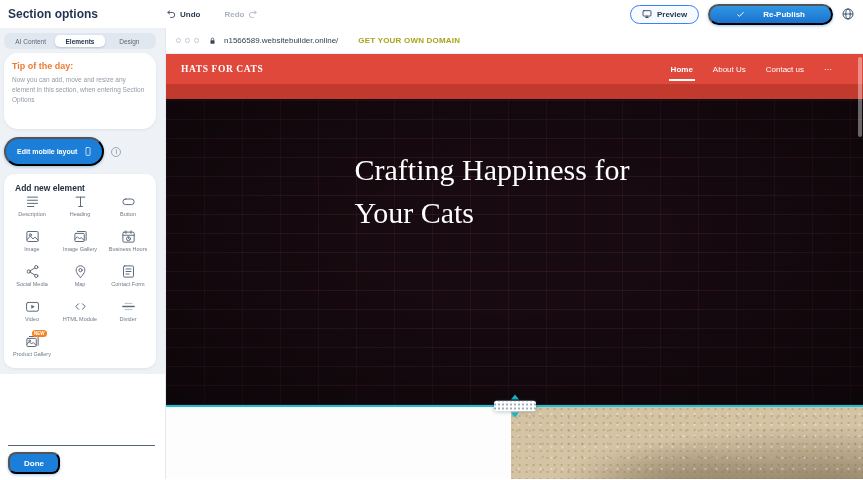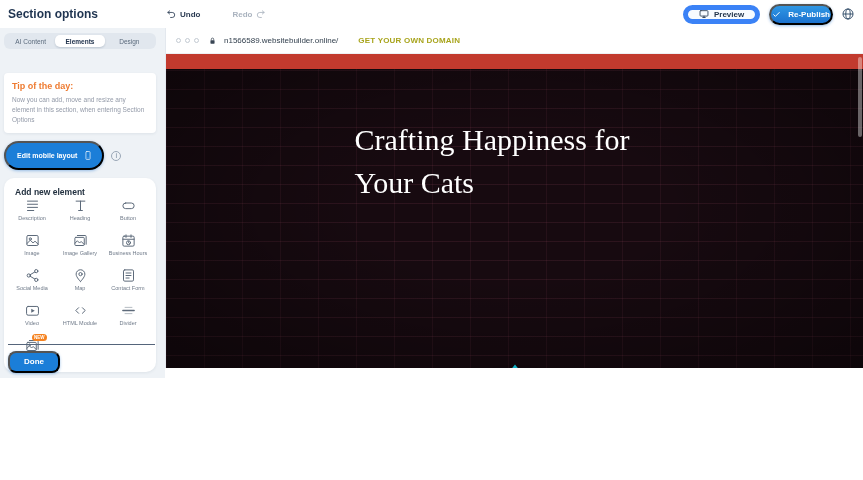--- a/index.html
+++ b/index.html
@@ -1,45 +1,45 @@
 <!DOCTYPE html>
 <html><head>
 <meta charset="utf-8">
 <style>
   *{margin:0;padding:0;box-sizing:border-box}
   html,body{width:863px;height:480px;overflow:hidden}
   body{font-family:"Liberation Sans",sans-serif;background:#fff;color:#22303f}
-  .app{width:863px;height:368px;display:flex;flex-direction:column}
+  .app{width:863px;height:479px;display:flex;flex-direction:column}
 
   
   .topbar{height:28px;flex:0 0 28px;display:flex;align-items:center;padding:0 8px;background:#fff;position:relative;z-index:10}
   .topbar-title{width:158px;font-size:12px;font-weight:bold;color:#1f3450}
-  .undo-redo{display:flex;align-items:center;gap:32px}
+  .undo-redo{display:flex;align-items:center;gap:24px}
   .ur-btn{display:flex;align-items:center;gap:3px;font-size:8px;font-weight:600;cursor:pointer}
   .ur-btn svg{width:11px;height:11px;fill:none;stroke:currentColor;stroke-width:1.8;stroke-linecap:round;stroke-linejoin:round}
   .undo-btn{color:#2b3b52}
   .redo-btn{color:#aab3bf}
   .topbar-spacer{flex:1}
-  .preview-btn{display:flex;align-items:center;gap:5px;height:19px;padding:0 11px;border:5px solid #3b82f6;border-radius:10px;background:#f7fbff;color:#23364e;font-size:8px;font-weight:600;cursor:pointer}
+  .preview-btn{display:flex;align-items:center;gap:5px;height:19px;padding:0 11px;border:1px solid #3b82f6;border-radius:10px;background:#f7fbff;color:#23364e;font-size:8px;font-weight:600;cursor:pointer}
   .preview-btn svg{width:10px;height:10px;fill:none;stroke:#23364e;stroke-width:2;stroke-linecap:round}
-  .republish-btn{display:flex;align-items:center;gap:7px;height:21px;padding:0 1px;margin-left:9px;border-radius:11px;background:linear-gradient(#2f97e4,#1b72cf);color:#fff;font-size:8px;font-weight:600;box-shadow:0 1px 3px rgba(27,114,207,.45);cursor:pointer}
+  .republish-btn{display:flex;align-items:center;gap:18px;height:21px;padding:0 26px;margin-left:9px;border-radius:11px;background:linear-gradient(#2f97e4,#1b72cf);color:#fff;font-size:8px;font-weight:600;box-shadow:0 1px 3px rgba(27,114,207,.45);cursor:pointer}
   .republish-btn svg{width:9px;height:9px;fill:none;stroke:#fff;stroke-width:2.6;stroke-linecap:round;stroke-linejoin:round}
   .globe-btn{margin-left:8px;cursor:pointer;display:flex;align-items:center}
   .globe-btn svg{width:14px;height:14px;fill:none;stroke:#24405e;stroke-width:1.5}
 
   
   .main{flex:1;display:flex;min-height:0}
 
   
   .sidebar{width:166px;flex:0 0 166px;display:flex;flex-direction:column;border-right:1px solid #e3e8ee;background:#fff}
   .sidebar-gray{background:#eef2f6;padding-bottom:6px}
   .tabs{display:flex;margin:5px 9px 0 4px;background:#e1e7ee;border-radius:6px;padding:2px;height:16px}
   .tab{flex:1;display:flex;align-items:center;justify-content:center;font-size:6.5px;color:#5a6a7c;border-radius:5px;cursor:pointer;white-space:nowrap}
   .tab.active{background:#fff;color:#22344e;font-weight:bold;box-shadow:0 1px 2px rgba(30,50,80,.18)}
-  .tip-card{margin:24px 9px 0 4px;background:#fff;border-radius:4px;padding:8px 8px 9px;box-shadow:0 1px 3px rgba(30,50,80,.08)}
+  .tip-card{margin:4px 9px 0 4px;background:#fff;border-radius:14px;padding:8px 8px 25px;box-shadow:0 1px 3px rgba(30,50,80,.08)}
   .tip-heading{color:#ee7b31;font-size:9px;font-weight:bold;margin-bottom:4px}
   .tip-body{font-size:6.5px;color:#939aa8;line-height:1.5}
   .edit-row{display:flex;align-items:center;margin:8px 9px 0 4px;gap:7px}
   .edit-mobile-btn{display:flex;align-items:center;gap:6px;background:#1b7ed8;color:#fff;border-radius:15px;height:29px;padding:0 9px 0 11px;font-size:7px;font-weight:600;cursor:pointer;box-shadow:0 1px 3px rgba(27,114,207,.4)}
   .edit-mobile-btn svg{width:10px;height:15px;fill:none;stroke:#fff;stroke-width:1.6;stroke-linecap:round}
   .info-icon{width:10px;height:10px;border:1px solid #9aa7b6;border-radius:50%;color:#9aa7b6;font-size:6.5px;display:flex;align-items:center;justify-content:center;font-weight:bold;cursor:pointer}
   .element-card{margin:8px 9px 0 4px;background:#fff;border-radius:10px;padding:9px 4px 10px;box-shadow:0 1px 3px rgba(30,50,80,.08)}
   .element-card-title{font-size:8.5px;color:#22303f;font-weight:600;margin:0 0 1px 7px}
   .grid{display:grid;grid-template-columns:repeat(3,1fr);row-gap:11px}
   .cell{display:flex;flex-direction:column;align-items:center;text-align:center;position:relative;cursor:pointer}
@@ -301,20 +301,29 @@
               <path d="M8.8 10V7.4a3.2 3.2 0 0 1 6.4 0V10" fill="none" stroke="#3a4654" stroke-width="2"></path>
               <rect x="6.5" y="10" width="11" height="9" rx="1.5" fill="#3a4654"></rect>
             </svg>
         </span>
         <span class="url">n1566589.websitebuilder.online/</span>
         <span class="domain-cta">GET YOUR OWN DOMAIN</span>
       </div>
 
       <div class="site">
 
+        <div class="site-header">
+          <div class="logo">HATS FOR CATS</div>
+          <nav class="site-nav">
+            <span class="nav-item active">Home</span>
+            <span class="nav-item">About Us</span>
+            <span class="nav-item">Contact us</span>
+            <span class="nav-item">⋯</span>
+          </nav>
+        </div>
         <div class="subbar"></div>
 
         <div class="hero">
           <div class="hero-heading">Crafting Happiness for Your Cats</div>
         </div>
 
         <div class="divider-teal">
           <div class="resize-handle">
             <div class="arr-up"></div>
             <div class="grip"></div>

